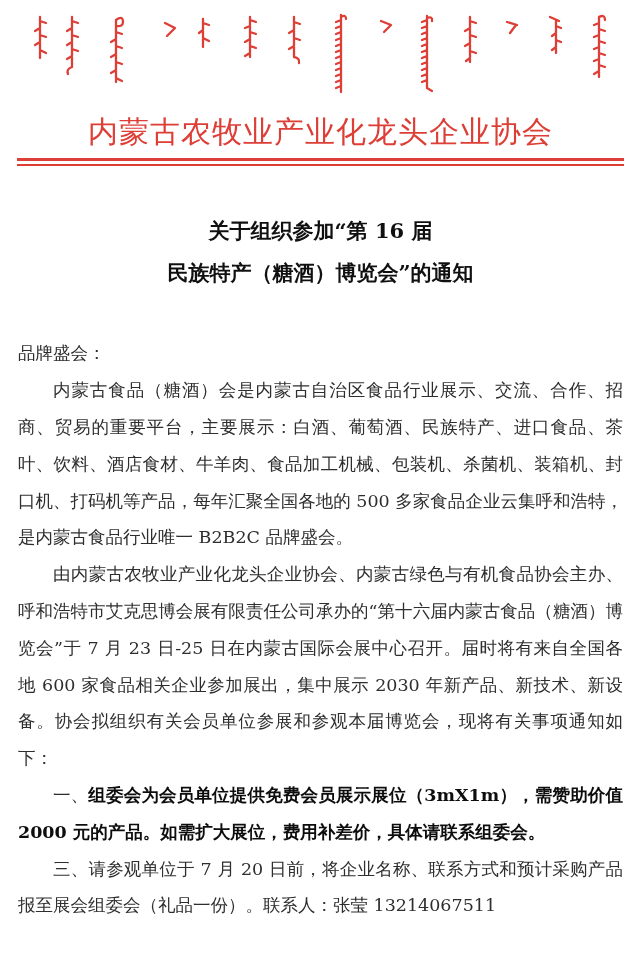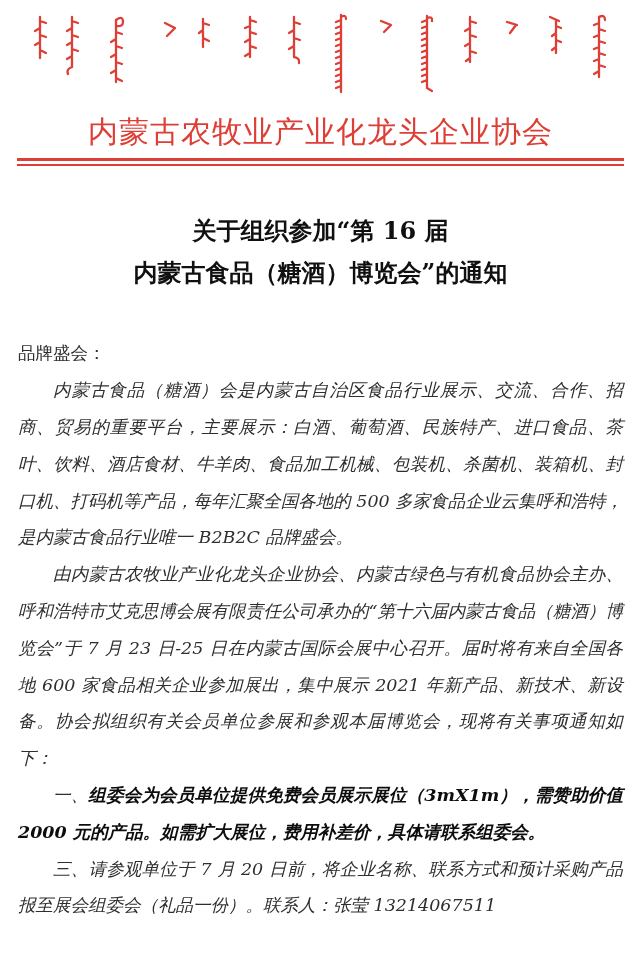--- a/index.html
+++ b/index.html
@@ -11,25 +11,25 @@
   .org-name{
     color:#dd3e36;font-weight:normal;font-size:30px;line-height:1.18;
     text-align:center;letter-spacing:1px;margin-top:16px;white-space:nowrap;
   }
   .double-rule{
     margin:9px 17px 0;height:3px;
     border-top:3px solid #dd3e36;border-bottom:2px solid #dd3e36;
   }
   .doc-title{
     margin:44px 24px 41px;text-align:center;
-    font-size:24px;line-height:42px;font-weight:bold;color:#101010;
+    font-size:21px;line-height:42px;font-weight:bold;color:#101010;
   }
   .body-text{padding:0 18px;font-size:17.5px;line-height:36.8px;text-align:justify;color:#2e2e2e;}
   .body-text p{margin:0;}
-  .indent{text-indent:2em;font-style:italic;}
+  .indent{text-indent:2em;}
   .bold-run{color:#0d0d0d;font-weight:bold;}
 </style>
 </head>
 <body>
 
 <div class="page">
 
   <header class="letterhead">
     <svg class="mongolian-row" width="641" height="88" viewBox="0 0 641 88" aria-hidden="true">
       <g class="mg" transform="translate(34,6)">
@@ -73,23 +73,23 @@
         </g>
       <g class="mg" transform="translate(592,5)">
           <path d="M7 2 q6 -3 6 3 M7 2 v60 M7 8 l-5 2 M7 14 l6 2 M7 20 l-5 2 M7 26 l6 2 M7 32 l-5 2 M7 38 l6 2 M7 44 l-5 2 M7 50 l6 2 M7 56 l-5 3"></path>
         </g>
     </svg>
 
     <div class="org-name">内蒙古农牧业产业化龙头企业协会</div>
     <div class="double-rule"></div>
   </header>
 
-  <h1 class="doc-title"><span>关于组织参加“第 16 届</span><br><span>内蒙古食品（糖酒）博览会”的通知</span></h1>
+  <h1 class="doc-title"><span>关于组织参加“第 16 届</span><br><span>民族特产（糖酒）博览会”的通知</span></h1>
 
   <main class="body-text">
     <p>品牌盛会：</p>
     <p class="indent">内蒙古食品（糖酒）会是内蒙古自治区食品行业展示、交流、合作、招商、贸易的重要平台，主要展示：白酒、葡萄酒、民族特产、进口食品、茶叶、饮料、酒店食材、牛羊肉、食品加工机械、包装机、杀菌机、装箱机、封口机、打码机等产品，每年汇聚全国各地的 500 多家食品企业云集呼和浩特，是内蒙古食品行业唯一 B2B2C 品牌盛会。</p>
-    <p class="indent">由内蒙古农牧业产业化龙头企业协会、内蒙古绿色与有机食品协会主办、呼和浩特市艾克思博会展有限责任公司承办的“第十六届内蒙古食品（糖酒）博览会”于 7 月 23 日-25 日在内蒙古国际会展中心召开。届时将有来自全国各地 600 家食品相关企业参加展出，集中展示 2021 年新产品、新技术、新设备。协会拟组织有关会员单位参展和参观本届博览会，现将有关事项通知如下：</p>
+    <p class="indent">由内蒙古农牧业产业化龙头企业协会、内蒙古绿色与有机食品协会主办、呼和浩特市艾克思博会展有限责任公司承办的“第十六届内蒙古食品（糖酒）博览会”于 7 月 23 日-25 日在内蒙古国际会展中心召开。届时将有来自全国各地 600 家食品相关企业参加展出，集中展示 2030 年新产品、新技术、新设备。协会拟组织有关会员单位参展和参观本届博览会，现将有关事项通知如下：</p>
     <p class="indent"><span>一、</span><span class="bold-run">组委会为会员单位提供免费会员展示展位（3mX1m），需赞助价值 2000 元的产品。如需扩大展位，费用补差价，具体请联系组委会。</span></p>
     <p class="indent">三、请参观单位于 7 月 20 日前，将企业名称、联系方式和预计采购产品报至展会组委会（礼品一份）。联系人：张莹 13214067511</p>
   </main>
 
 </div>
 
 </body></html>

